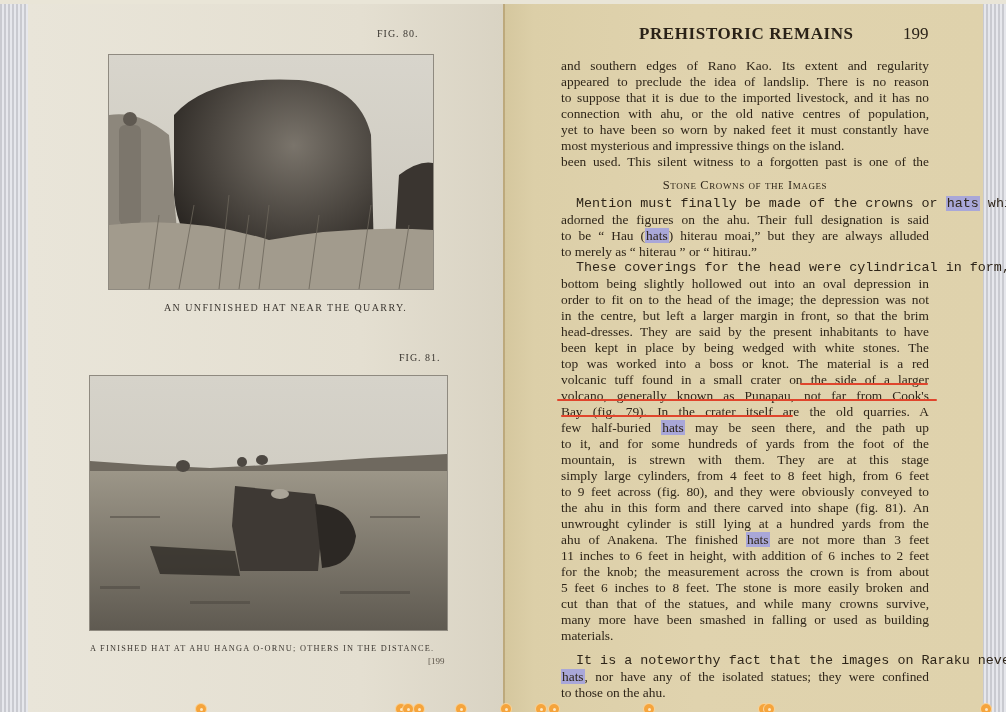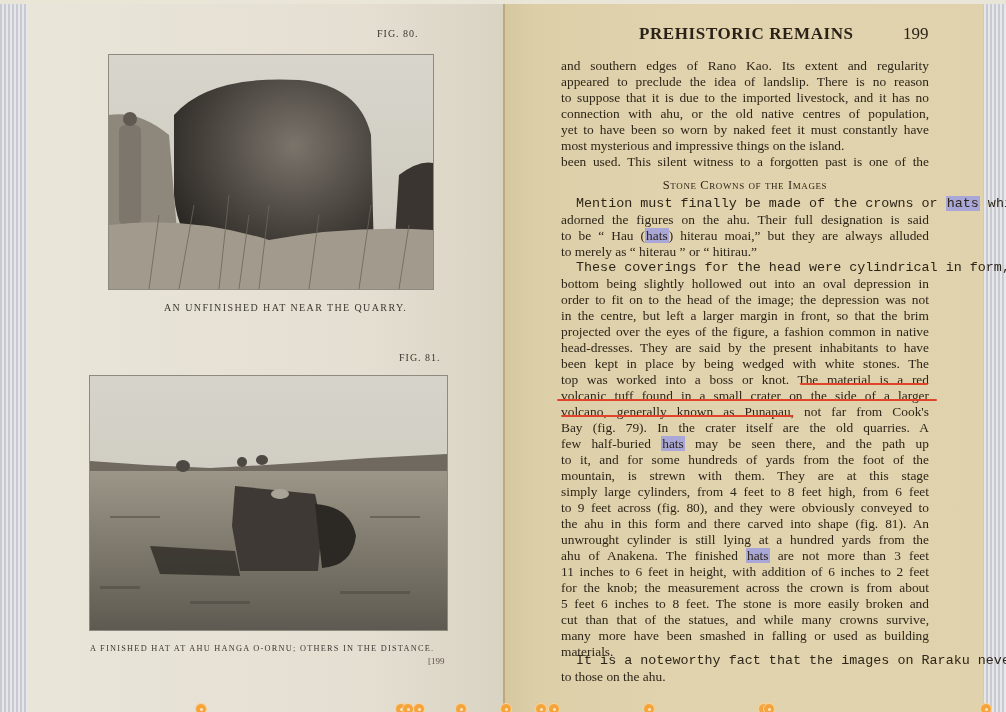--- a/index.html
+++ b/index.html
@@ -174,21 +174,20 @@
   <span class="line">adorned the figures on the ahu. Their full designation is said</span>
   <span class="line"><span>to be “ Hau (</span><span class="hl">hats</span><span>) hiterau moai,” but they are always alluded</span></span>
   <span class="line last">to merely as “ hiterau ” or “ hitirau.”</span>
 </div>
 
 <div class="text-block" style="top:260px;">
   <span class="line indent">These coverings for the head were cylindrical in form, the</span>
   <span class="line">bottom being slightly hollowed out into an oval depression in</span>
   <span class="line">order to fit on to the head of the image; the depression was not</span>
   <span class="line">in the centre, but left a larger margin in front, so that the brim</span>
-  <span class="line">projected over the eyes of the figure, a fashion common in native</span>
   <span class="line">head-dresses. They are said by the present inhabitants to have</span>
   <span class="line">been kept in place by being wedged with white stones. The</span>
   <span class="line">top was worked into a boss or knot. The material is a red</span>
   <span class="line">volcanic tuff found in a small crater on the side of a larger</span>
   <span class="line">volcano, generally known as Punapau, not far from Cook's</span>
   <span class="line">Bay (fig. 79). In the crater itself are the old quarries. A</span>
   <span class="line"><span>few half-buried </span><span class="hl">hats</span><span> may be seen there, and the path up</span></span>
   <span class="line">to it, and for some hundreds of yards from the foot of the</span>
   <span class="line">mountain, is strewn with them. They are at this stage</span>
   <span class="line">simply large cylinders, from 4 feet to 8 feet high, from 6 feet</span>
@@ -199,20 +198,21 @@
   <span class="line">11 inches to 6 feet in height, with addition of 6 inches to 2 feet</span>
   <span class="line">for the knob; the measurement across the crown is from about</span>
   <span class="line">5 feet 6 inches to 8 feet. The stone is more easily broken and</span>
   <span class="line">cut than that of the statues, and while many crowns survive,</span>
   <span class="line">many more have been smashed in falling or used as building</span>
   <span class="line last">materials.</span>
 </div>
 
 <div class="text-block" style="top:653px;">
   <span class="line indent">It is a noteworthy fact that the images on Raraku never had</span>
+  <span class="line"><span class="hl">hats</span><span>, nor have any of the isolated statues; they were confined</span></span>
   <span class="line last">to those on the ahu.</span>
 </div>
 
 <div class="underline-red" style="left:800px; top:383px; width:128px;"></div>
 <div class="underline-red" style="left:557px; top:399px; width:380px;"></div>
 <div class="underline-red" style="left:561px; top:415px; width:232px;"></div>
 
 <div class="marker" style="left:195px; top:703px;"></div>
 <div class="marker" style="left:395px; top:703px;"></div>
 <div class="marker" style="left:402px; top:703px;"></div>

